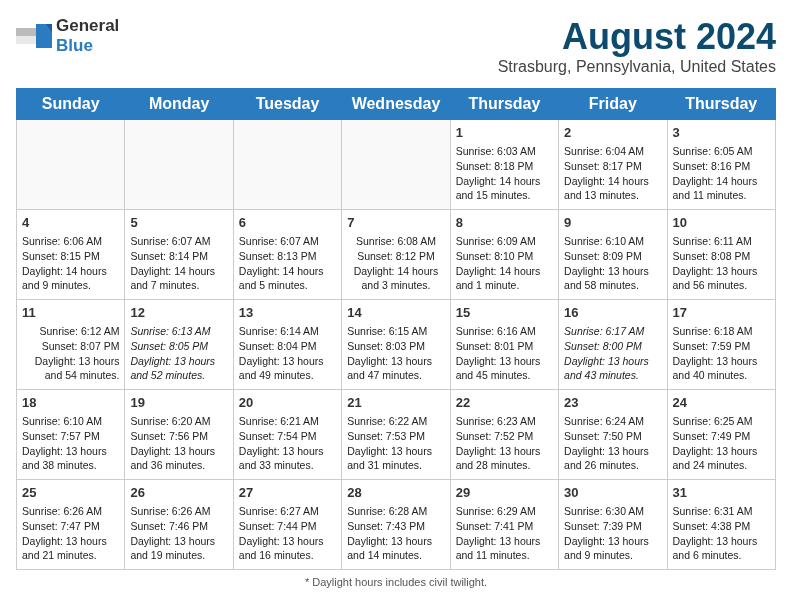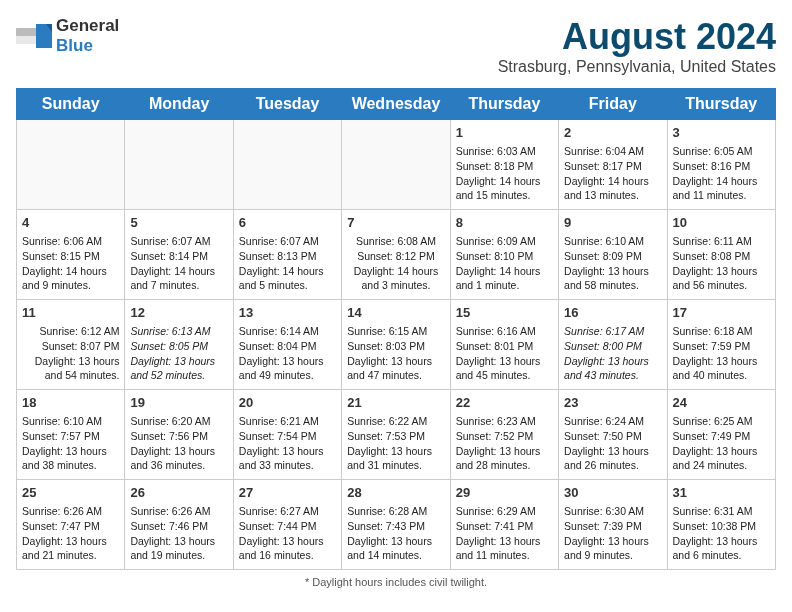--- a/index.html
+++ b/index.html
@@ -307,21 +307,21 @@
         </td>
         <td>
           <div class="day-number">30</div>
           <div class="day-info" style="white-space: pre-line;">Sunrise: 6:30 AM
 Sunset: 7:39 PM
 Daylight: 13 hours and 9 minutes.</div>
         </td>
         <td>
           <div class="day-number">31</div>
           <div class="day-info" style="white-space: pre-line;">Sunrise: 6:31 AM
-Sunset: 10:38 PM
+Sunset: 4:38 PM
 Daylight: 13 hours and 6 minutes.</div>
         </td>
       </tr>
     </tbody>
 </table>
 
 <div class="daylight-note">
   * <span>Daylight hours</span> includes civil twilight.
 </div>
 

